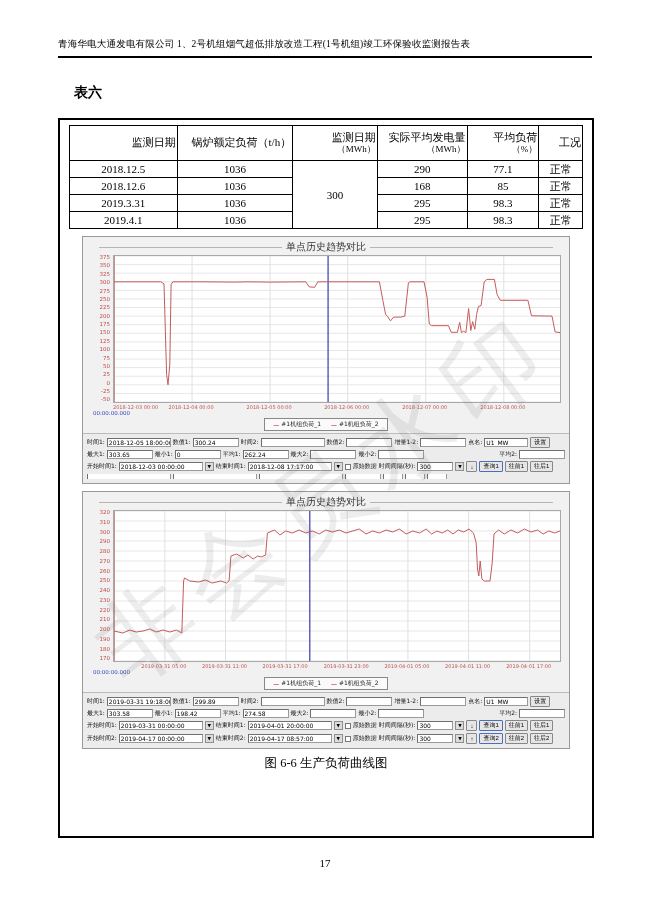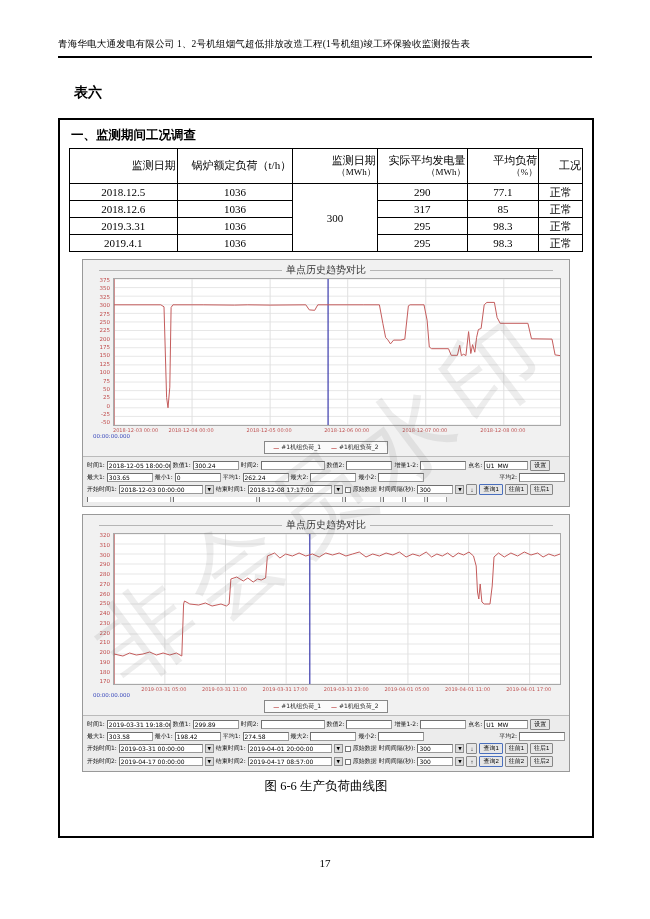--- a/index.html
+++ b/index.html
@@ -65,21 +65,20 @@
   .watermark span{font-size:96px;letter-spacing:12px;color:rgba(110,110,110,0.12);
     transform:rotate(-37deg);white-space:nowrap;}
 </style>
 </head>
 <body>
 
 <div class="doc-header">青海华电大通发电有限公司 1、2号机组烟气超低排放改造工程(1号机组)竣工环保验收监测报告表</div>
 <div class="table-six">表六</div>
 
 <div class="main-box">
-  <div class="sec-title">一、监测期间工况调查</div>
 
   <table class="prod">
     <colgroup>
       <col style="width:21%">
         <col style="width:22.5%">
         <col style="width:16.5%">
       <col style="width:17.5%">
         <col style="width:14%">
         <col style="width:8.5%">
     </colgroup>
@@ -113,21 +112,21 @@
         <td>2018.12.5</td>
         <td>1036</td>
         <td rowspan="4">300</td>
         <td>290</td>
         <td>77.1</td>
         <td>正常</td>
       </tr>
       <tr>
         <td>2018.12.6</td>
         <td>1036</td>
-        <td>317</td>
+        <td>168</td>
         <td>85</td>
         <td>正常</td>
       </tr>
       <tr>
         <td>2019.3.31</td>
         <td>1036</td>
         <td>295</td>
         <td>98.3</td>
         <td>正常</td>
       </tr>

